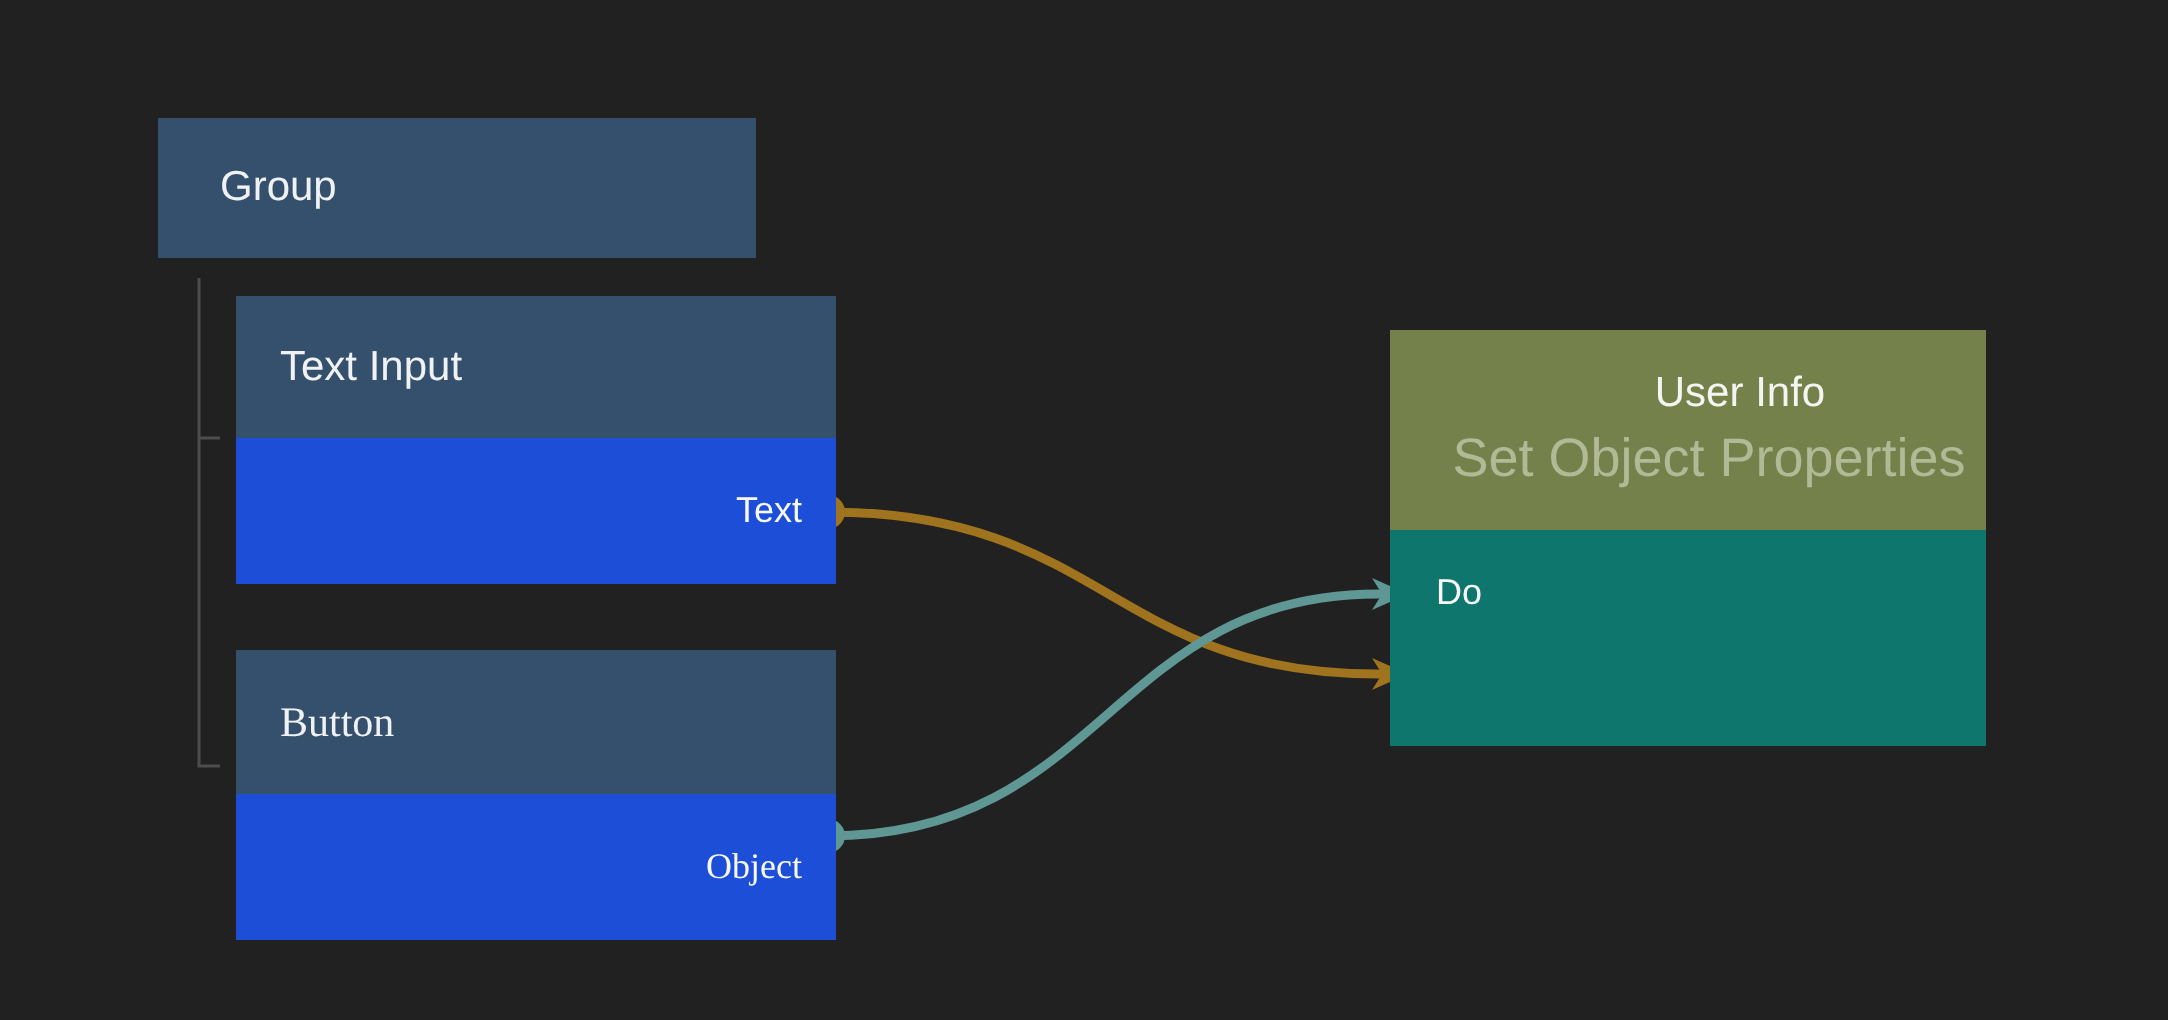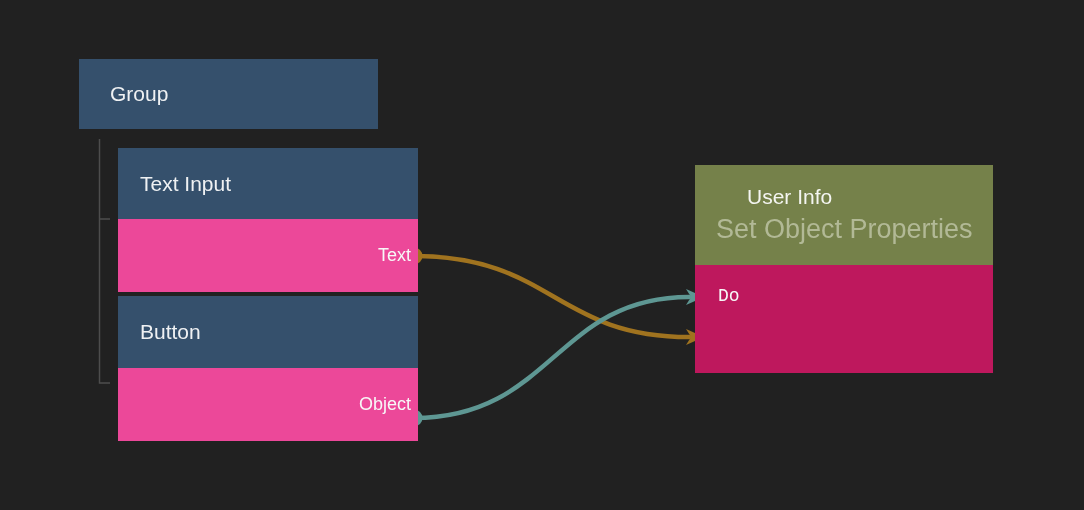--- a/index.html
+++ b/index.html
@@ -2,55 +2,55 @@
 <html><head>
 <meta charset="utf-8">
 <style>
   html,body { margin:0; padding:0; background:#212121; }
   .canvas {
     position:relative; width:1084px; height:510px; background:#212121;
     font-family:"Liberation Sans", sans-serif; overflow:hidden;
   }
   .edges-svg { position:absolute; left:0; top:0; width:1084px; height:510px; }
 
-  .node { position:absolute; box-sizing:border-box; }
+  .node { position:absolute; box-sizing:border-box;text-align:center; }
 
   
   .group-node {
     left:79px; top:59px; width:299px; height:70px;
     background:#35506C; display:flex; align-items:center;
     padding-left:31px; color:#EFF1F3; font-size:21px;
   }
 
   
   .blue-node { width:300px; left:118px; }
   .text-input-node { top:148px; }
-  .button-node { top:296px; }
+  .button-node { top:325px;font-family:Liberation Serif, serif; }
   .blue-node .node-header {
     height:71px; background:#35506C; display:flex; align-items:center;
     padding-left:22px; color:#EFF1F3; font-size:21px; box-sizing:border-box;
   }
   .button-node .node-header { height:72px; }
   .blue-node .node-body {
-    height:73px; background:#ec4899; display:flex; align-items:center;
-    justify-content:flex-end; padding-right:7px; box-sizing:border-box;
+    height:73px; background:#1d4ed8; display:flex; align-items:center;
+    justify-content:flex-end; padding-right:17px; box-sizing:border-box;
   }
   .port-label { color:#F7F8F7; font-size:18px; }
 
   
   .user-info-node { left:695px; top:165px; width:298px; }
   .user-info-node .node-header {
     height:100px; background:#75814A; box-sizing:border-box;
     display:flex; flex-direction:column; justify-content:center;
     padding-left:21px; gap:5px;
   }
   .user-info-node .node-title { color:#F4F5F1; font-size:21px;margin-left:31px; }
   .user-info-node .node-subtitle { color:#B2B996; font-size:27px; }
   .user-info-node .node-body {
-    height:108px; background:#be185d; box-sizing:border-box; padding-top:11px;font-family:Liberation Mono, monospace;
+    height:108px; background:#0f766e; box-sizing:border-box; padding-top:11px;
   }
   .input-row {
     height:40px; display:flex; align-items:center; padding-left:23px;
   }
 </style>
 </head>
 <body>
 
 <div class="canvas">
 

